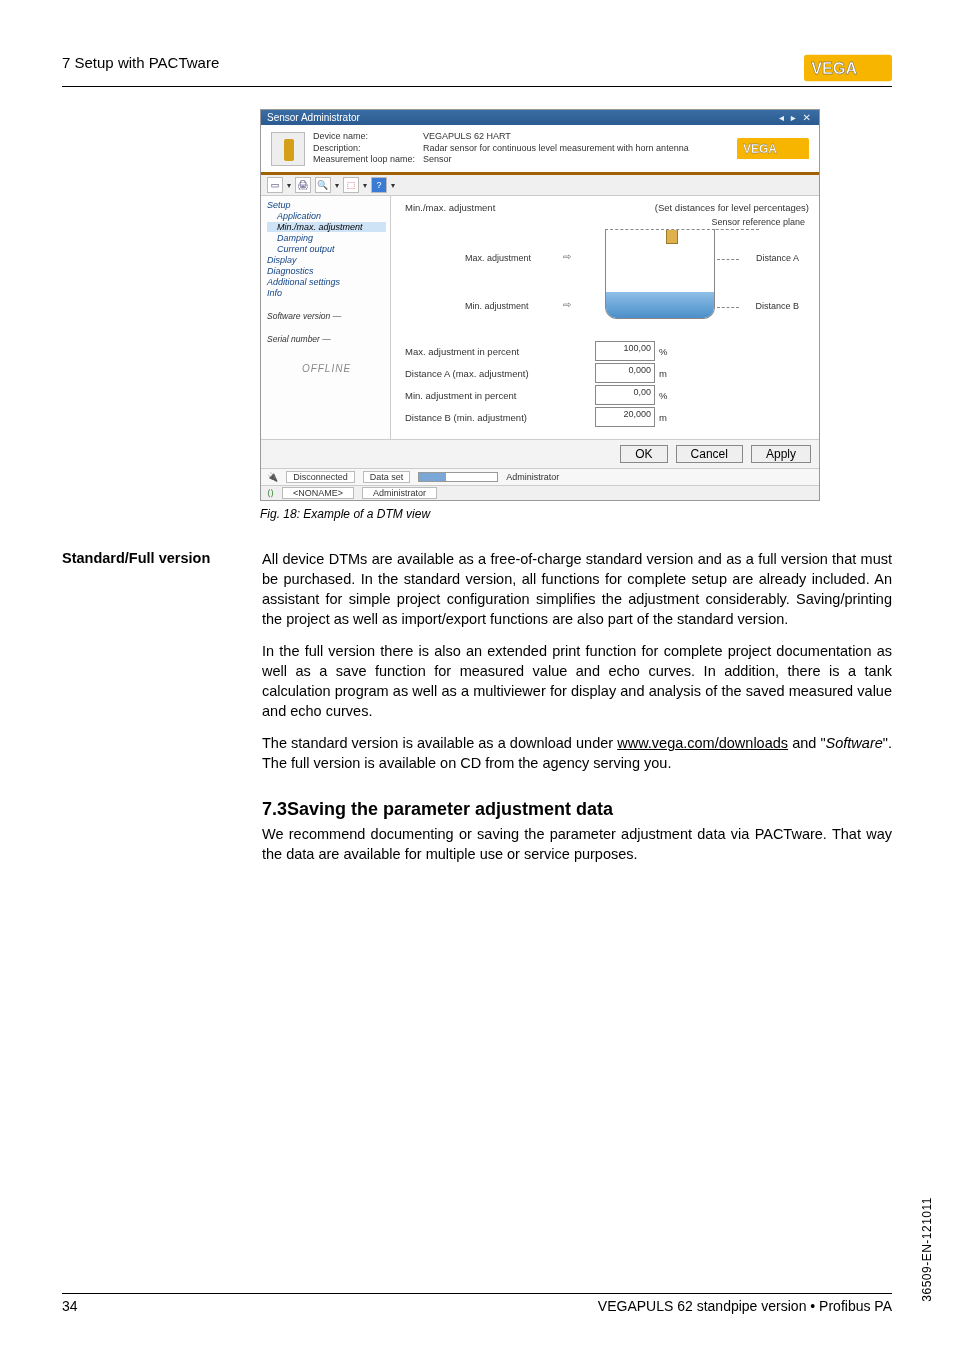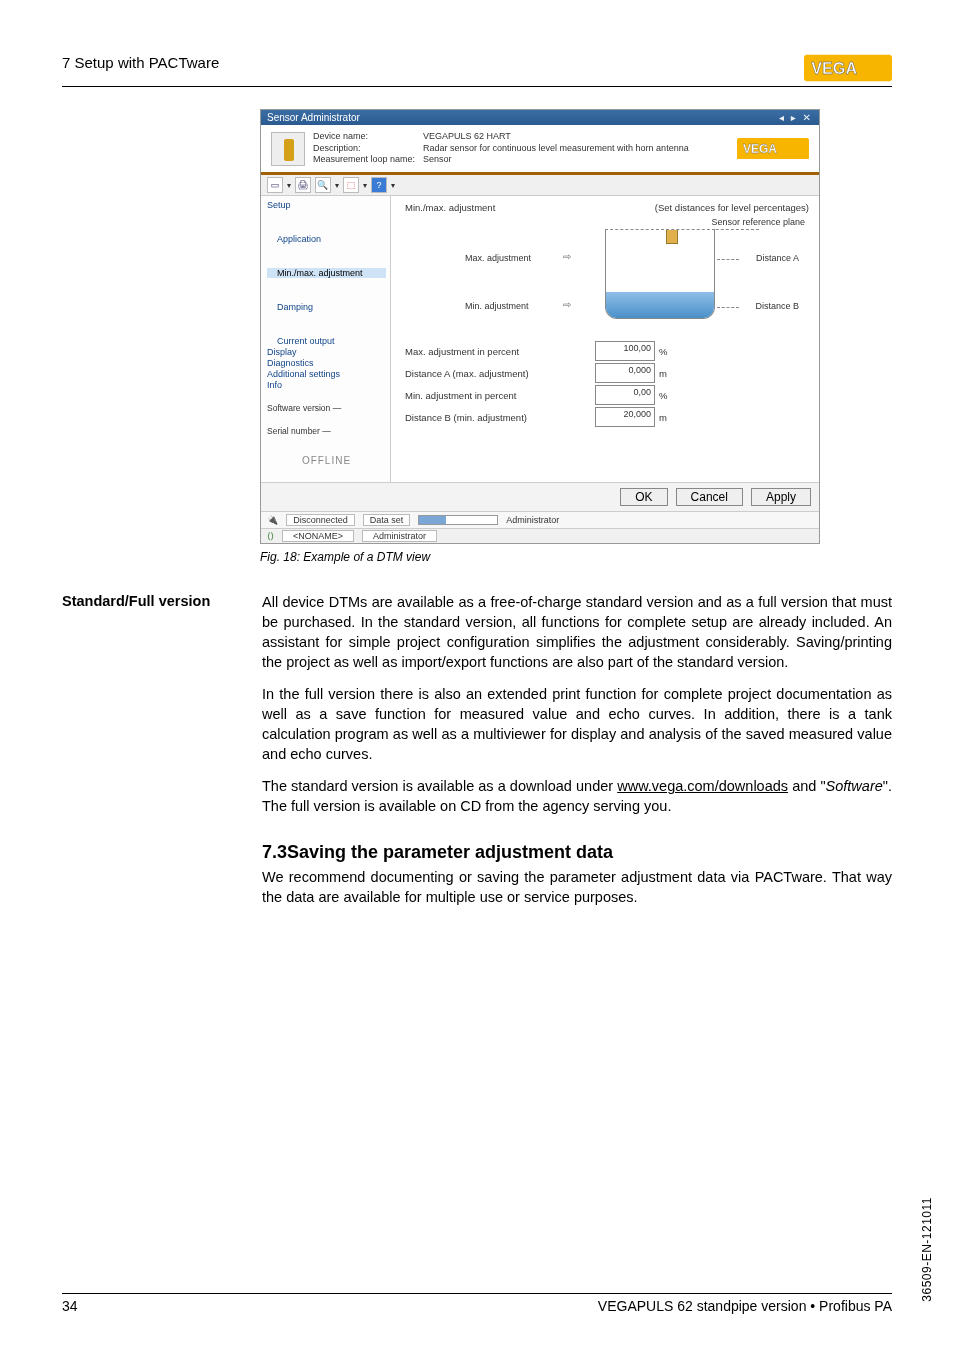--- a/index.html
+++ b/index.html
@@ -60,24 +60,24 @@
   .ss-toolbar {
     background:#f0f0f0; border-bottom:1px solid #ccc; padding:2px 6px;
     display:flex; gap:4px; align-items:center;
   }
   .ss-toolbar .tb { width:16px; height:16px; border:1px solid #bbb; background:#fff; font-size:9px; text-align:center; line-height:14px; color:#336; }
   .ss-toolbar .arrow { font-size:8px; color:#333; }
   .ss-body { display:flex; background:#fff; }
   .ss-tree {
     width:130px; border-right:1px solid #ccc; padding:4px 4px 4px 6px;
     font-size:9px; color:#114488; background:#fdfdfd;
-    display:flex; flex-direction:column; gap:1px;
+    display:flex; flex-direction:column; gap:1px;font-style:italic;
   }
   .ss-tree .lvl1 { }
-  .ss-tree .lvl2 { padding-left:10px;margin-top:23px; }
+  .ss-tree .lvl2 { padding-left:10px; }
   .ss-tree .sel { background:#cfe3f7; color:#000; }
   .ss-tree .sw { margin-top:12px; color:#333; font-size:8.5px; }
   .ss-tree .offline { text-align:center; color:#888; letter-spacing:1px; margin:18px 0 12px; font-size:10px; }
   .ss-main { flex:1; padding:6px 10px 10px 14px; }
   .ss-main .hdr { display:flex; justify-content:space-between; font-size:9.5px; color:#333; margin-bottom:4px; }
   .ss-diagram {
     height:118px; position:relative; margin-bottom:6px;
   }
   .ss-diagram .lbl { position:absolute; font-size:9px; color:#333; }
   .ss-diagram .arrow { position:absolute; font-size:10px; color:#666; }

